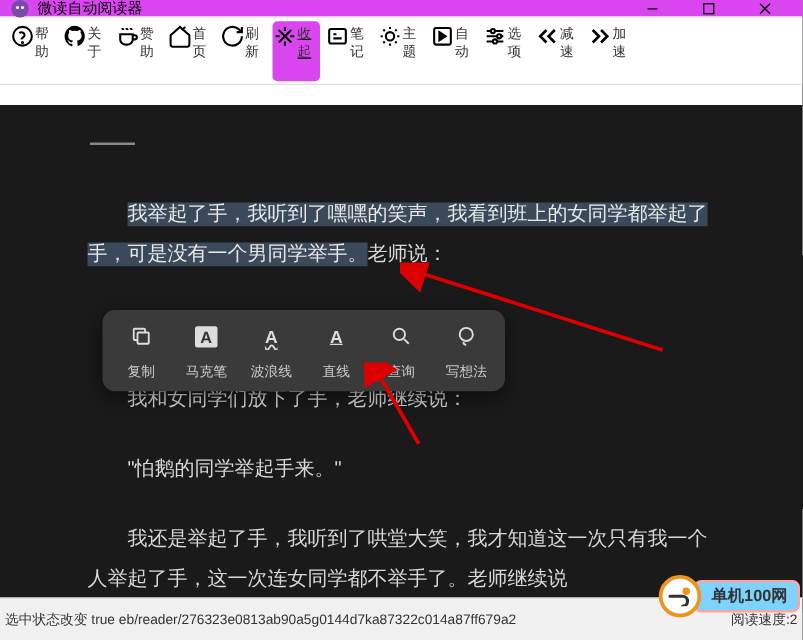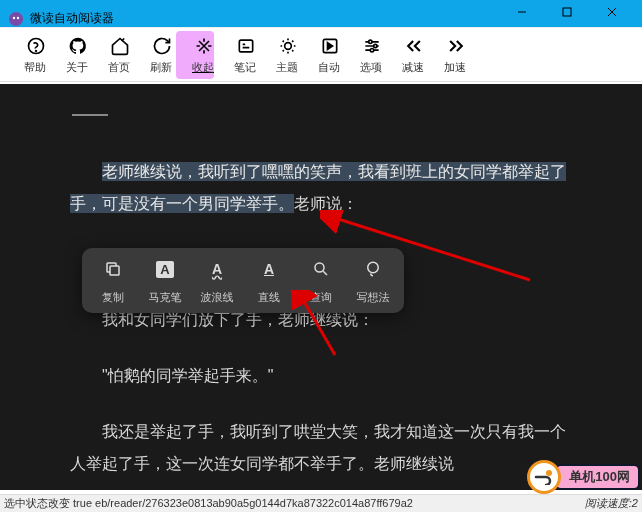--- a/index.html
+++ b/index.html
@@ -1,46 +1,46 @@
 <!DOCTYPE html>
 <html><head>
 <meta charset="utf-8">
 <style>
 * { margin: 0; padding: 0; box-sizing: border-box; }
 body { width: 642px; height: 512px; font-family: "Microsoft YaHei", sans-serif; background: #fff; overflow: hidden; position: relative; }
 
-.titlebar { height: 28px; display: flex; align-items: flex-end; padding: 0 8px; background: #0ea5e9; border-bottom: 1px solid #eee; }
+.titlebar { height: 14px; display: flex; align-items: center; padding: 0 8px; background: #d946ef; border-bottom: 1px solid #eee; }
 .titlebar .app-icon { width: 16px; height: 16px; margin-right: 6px; }
 .titlebar .title { font-size: 12px; color: #000; flex: 1; }
 .win-controls { display: flex; gap: 0; }
 .win-btn { width: 45px; height: 30px; display: flex; align-items: center; justify-content: center; font-size: 12px; cursor: pointer; }
 
 .toolbar { height: 54px; display: flex; align-items: center; padding: 2px 8px; gap: 4px; background: #fff; border-bottom: 1px solid #e0e0e0; }
-.tool-item { display: flex; flex-direction: column; align-items: flex-end; justify-content: center; width: 38px; height: 48px; border-radius: 4px; cursor: pointer; }
-.tool-item.active { background: #f0abfc; text-decoration: underline; }
+.tool-item { display: flex; flex-direction: row; align-items: flex-start; justify-content: center; width: 38px; height: 48px; border-radius: 4px; cursor: pointer; }
+.tool-item.active { background: #d946ef; text-decoration: underline; }
 .tool-item .icon { height: 24px; display: flex; align-items: center; justify-content: center; }
 .tool-item .label { font-size: 11px; color: #333; margin-top: 2px; }
 
 .content { position: absolute; top: 84px; left: 0; right: 0; bottom: 22px; background: #1a1a1a; color: #d8d8d8; padding: 30px 70px 0 70px; font-size: 16px; line-height: 2.0; overflow: hidden; }
 .dash { width: 36px; height: 2px; background: #888; margin-bottom: 40px; margin-left: 2px; }
 .para { margin-bottom: 24px; text-indent: 2em; }
 .hl { background: #3a4a5a; color: #e8e8e8; padding: 1px 0; }
 
 .popup { position: absolute; top: 248px; left: 82px; background: #3a3a3a; border-radius: 10px; padding: 10px 6px 8px 6px; display: flex; gap: 2px; box-shadow: 0 4px 16px rgba(0,0,0,0.5); z-index: 10; }
 .popup-item { display: flex; flex-direction: column; align-items: center; width: 50px; cursor: pointer; }
 .popup-item .picon { height: 22px; display: flex; align-items: center; justify-content: center; color: #ddd; }
 .popup-item .plabel { font-size: 11px; color: #ccc; margin-top: 10px; }
 
-.statusbar { position: absolute; bottom: 0; left: 0; right: 0; height: 18px; background: #f0f0f0; font-size: 11px; color: #333; display: flex; align-items: center; padding: 0 4px; border-top: 1px solid #ddd; }
+.statusbar { position: absolute; bottom: 0; left: 0; right: 0; height: 34px; background: #f0f0f0; font-size: 11px; color: #333; display: flex; align-items: center; padding: 0 4px; border-top: 1px solid #ddd; }
 .status-left { flex: 1; white-space: nowrap; overflow: hidden; }
-.status-right { white-space: nowrap; font-style: italic; }
+.status-right { white-space: nowrap; }
 
 .watermark { position: absolute; right: 2px; bottom: 18px; display: flex; align-items: center; z-index: 20; }
 .wm-circle { width: 34px; height: 34px; border-radius: 50%; border: 3px solid #f0941c; background: #fff; display: flex; align-items: center; justify-content: center; margin-right: -6px; z-index: 2; }
-.wm-text { background: #f9a8d4; border: 2px solid #0f172a; border-radius: 6px; padding: 2px 8px 2px 12px; font-size: 13px; font-weight: bold; color: #333; }
+.wm-text { background: #7dd3fc; border: 2px solid #fca5a5; border-radius: 6px; padding: 2px 8px 2px 12px; font-size: 13px; font-weight: bold; color: #333; }
 
 .arrow { position: absolute; z-index: 15; pointer-events: none; }
 </style>
 </head>
 <body>
 
 <div class="titlebar">
   <span class="app-icon">
     <svg width="16" height="16" viewBox="0 0 16 16">
         <circle cx="8" cy="8" r="7" fill="#7a4aa8"></circle>
@@ -84,20 +84,30 @@
     <span class="icon">
         <svg width="20" height="20" viewBox="0 0 24 24" fill="#000">
           <path d="M12 2a10 10 0 00-3.2 19.5c.5.1.7-.2.7-.5v-1.8c-2.8.6-3.4-1.3-3.4-1.3-.5-1.2-1.1-1.5-1.1-1.5-.9-.6.1-.6.1-.6 1 .1 1.5 1 1.5 1 .9 1.5 2.3 1.1 2.9.8.1-.6.3-1.1.6-1.3-2.2-.3-4.6-1.1-4.6-5a3.9 3.9 0 011-2.7c-.1-.3-.5-1.3.1-2.6 0 0 .8-.3 2.8 1a9.6 9.6 0 015 0c2-1.3 2.8-1 2.8-1 .6 1.3.2 2.3.1 2.6a3.9 3.9 0 011 2.7c0 3.9-2.4 4.7-4.6 5 .4.3.7.9.7 1.8v2.7c0 .3.2.6.7.5A10 10 0 0012 2z"></path>
         </svg>
       </span>
     <span class="label">关于</span>
   </div>
   <div class="tool-item">
     <span class="icon">
         <svg width="20" height="20" viewBox="0 0 24 24" fill="none" stroke="#000" stroke-width="2">
+          <path d="M5 10h12v5a5 5 0 01-5 5h-2a5 5 0 01-5-5z"></path>
+          <path d="M17 11h2a2 2 0 010 4h-2"></path>
+          <path d="M7 4c0 1 1 1 1 2M11 4c0 1 1 1 1 2M15 4c0 1 1 1 1 2"></path>
+        </svg>
+      </span>
+    <span class="label">赞助</span>
+  </div>
+  <div class="tool-item">
+    <span class="icon">
+        <svg width="20" height="20" viewBox="0 0 24 24" fill="none" stroke="#000" stroke-width="2">
           <path d="M3 11l9-8 9 8v9a2 2 0 01-2 2H5a2 2 0 01-2-2z"></path>
           <path d="M14 6l3-3"></path>
         </svg>
       </span>
     <span class="label">首页</span>
   </div>
   <div class="tool-item">
     <span class="icon">
         <svg width="20" height="20" viewBox="0 0 24 24" fill="none" stroke="#000" stroke-width="2">
           <path d="M21 12a9 9 0 11-3-6.7L21 8"></path>
@@ -166,21 +176,21 @@
           <path d="M5 6l6 6-6 6M13 6l6 6-6 6"></path>
         </svg>
       </span>
     <span class="label">加速</span>
   </div>
 </div>
 
 <div class="content">
   <div class="dash"></div>
   <div class="para">
-    <span class="hl">老师继续说，我听到了嘿嘿的笑声，我看到班上的女同学都举起了手，可是没有一个男同学举手。</span><span>老师说：</span>
+    <span class="hl">我举起了手，我听到了嘿嘿的笑声，我看到班上的女同学都举起了手，可是没有一个男同学举手。</span><span>老师说：</span>
   </div>
   <div style="height:60px"></div>
   <div class="para">我和女同学们放下了手，老师继续说：</div>
   <div class="para">"怕鹅的同学举起手来。"</div>
   <div class="para">我还是举起了手，我听到了哄堂大笑，我才知道这一次只有我一个人举起了手，这一次连女同学都不举手了。老师继续说</div>
 </div>
 
 <div class="popup">
   <div class="popup-item">
     <span class="picon">

